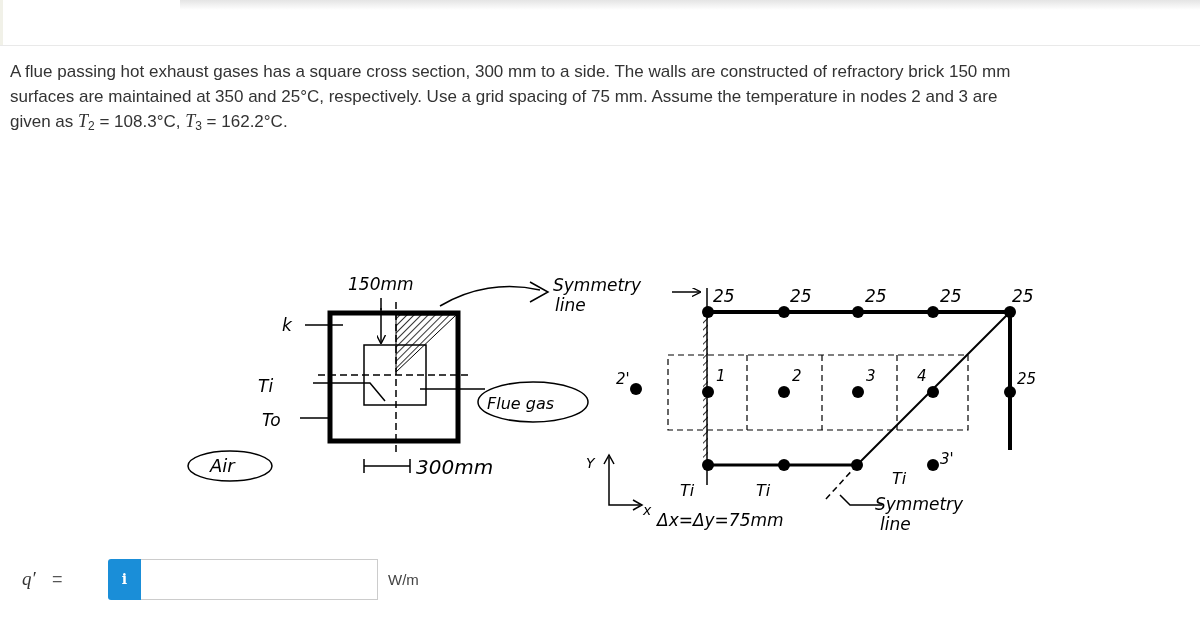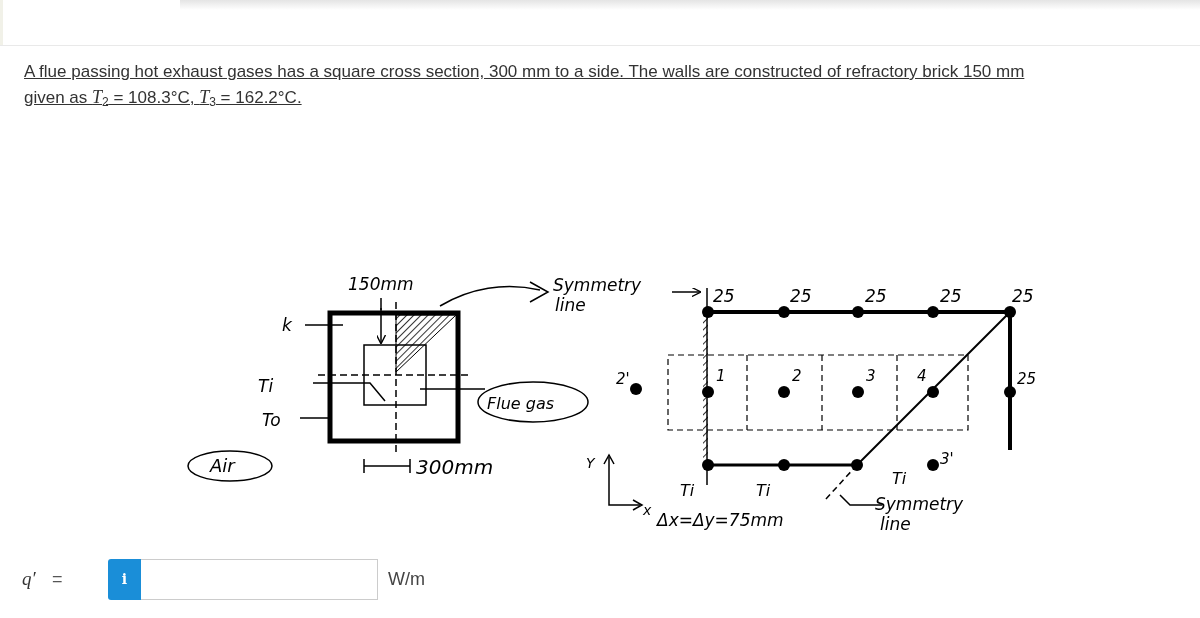--- a/index.html
+++ b/index.html
@@ -1,40 +1,41 @@
 <!DOCTYPE html>
 <html><head>
 <meta charset="utf-8">
 <style>
   html, body { margin:0; padding:0; }
   body { width:1200px; height:618px; background:#ffffff; position:relative; overflow:hidden; font-family:"Liberation Sans", sans-serif; color:#333; }
   .topbar { position:absolute; left:180px; top:0; width:1020px; height:10px; background:linear-gradient(#e4e4e4,#ffffff); }
   .topcard-left { position:absolute; left:0; top:0; width:180px; height:46px; background:#fff; border-left:3px solid #f1f1e8; }
   .divider { position:absolute; left:0; top:45px; width:1200px; height:1px; background:#e9e9e9; }
-  .question { position:absolute; left:24px; top:60px; width:1160px; font-size:17px; line-height:24.5px; color:#333;text-decoration:underline; }
+  .question { position:absolute; left:10px; top:60px; width:1160px; font-size:17px; line-height:24.5px; color:#333; }
   .question .sub { font-size:12px; vertical-align:-3px; }
   .question i { font-family:"Liberation Serif", serif; font-style:italic; font-size:18px; }
   .figure { position:absolute; left:180px; top:258px; width:860px; height:300px; }
   .answer-row { position:absolute; left:22px; top:558px; height:42px; display:flex; align-items:center; }
   .answer-label { font-family:"Liberation Serif", serif; font-style:italic; font-size:19px; color:#333; width:30px; }
   .answer-eq { font-size:18px; color:#555; width:56px; }
   .info-btn { width:33px; height:41px; background:#1a8ed8; color:#fff; border-radius:3px 0 0 3px; display:flex; align-items:center; justify-content:center; font-family:"DejaVu Serif", serif; font-weight:bold; font-size:14px; cursor:pointer; }
   .answer-input { width:220px; height:39px; border:1px solid #ccc; border-left:none; padding:0 8px; font-size:16px; box-sizing:content-box; outline:none; }
-  .unit { margin-left:10px; font-size:18px; color:#444; }
+  .unit { margin-left:10px; font-size:15px; color:#444; }
   svg text { font-family:"DejaVu Sans", sans-serif; font-style:italic; fill:#000; }
 </style>
 </head>
 <body>
 
 <div class="topcard-left"></div>
 <div class="topbar"></div>
 <div class="divider"></div>
 
 <div class="question">
   <div>A flue passing hot exhaust gases has a square cross section, 300 mm to a side. The walls are constructed of refractory brick 150 mm</div>
+  <div>surfaces are maintained at 350 and 25°C, respectively. Use a grid spacing of 75 mm. Assume the temperature in nodes 2 and 3 are</div>
   <div><span>given as </span><i>T</i><span class="sub">2</span><span> = 108.3°C, </span><i>T</i><span class="sub">3</span><span> = 162.2°C.</span></div>
 </div>
 
 <svg class="figure" viewBox="180 258 860 300" width="860" height="300">
   <defs>
     <pattern id="hatch" width="5" height="5" patternUnits="userSpaceOnUse" patternTransform="rotate(45)">
       <line x1="0" y1="0" x2="0" y2="5" stroke="#000" stroke-width="1.6"></line>
     </pattern>
     <marker id="arr" viewBox="0 0 10 10" refX="9" refY="5" markerWidth="6" markerHeight="6" orient="auto">
         <path d="M0,0 L10,5 L0,10" fill="none" stroke="#000" stroke-width="1.5"></path>

